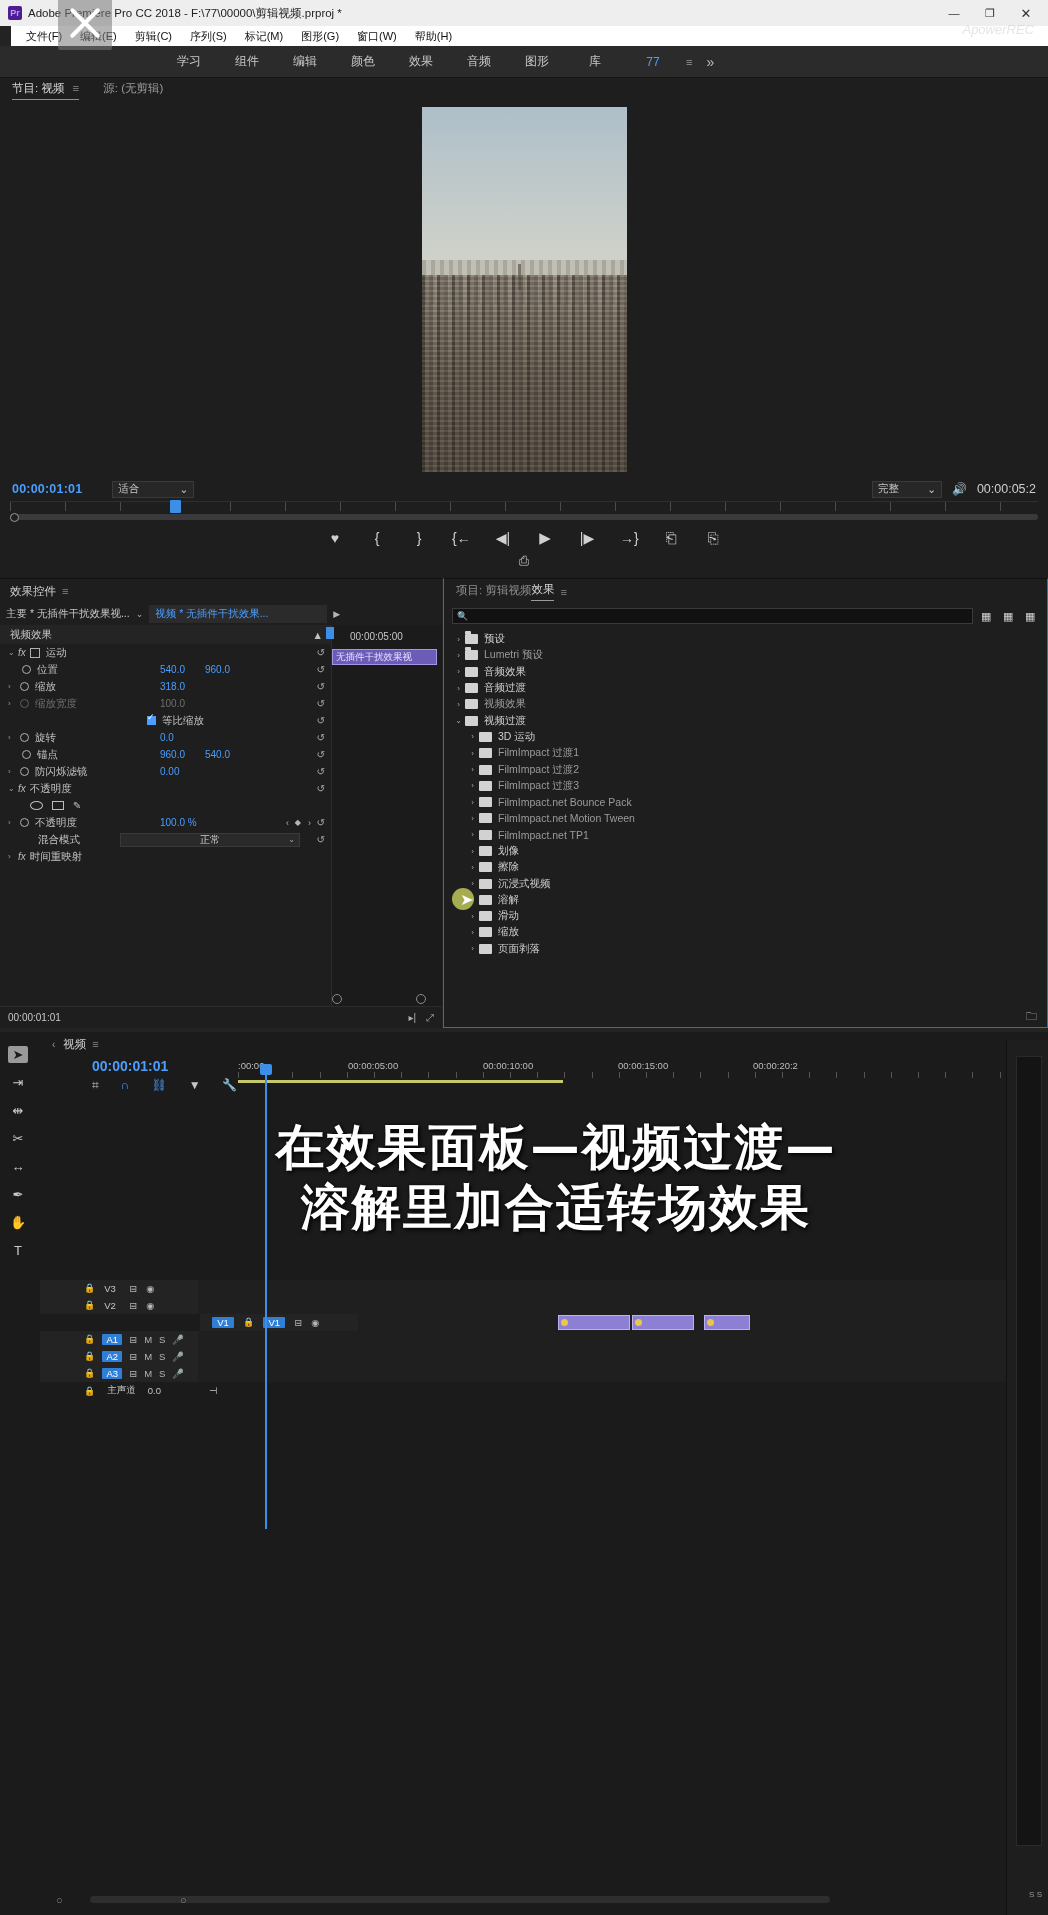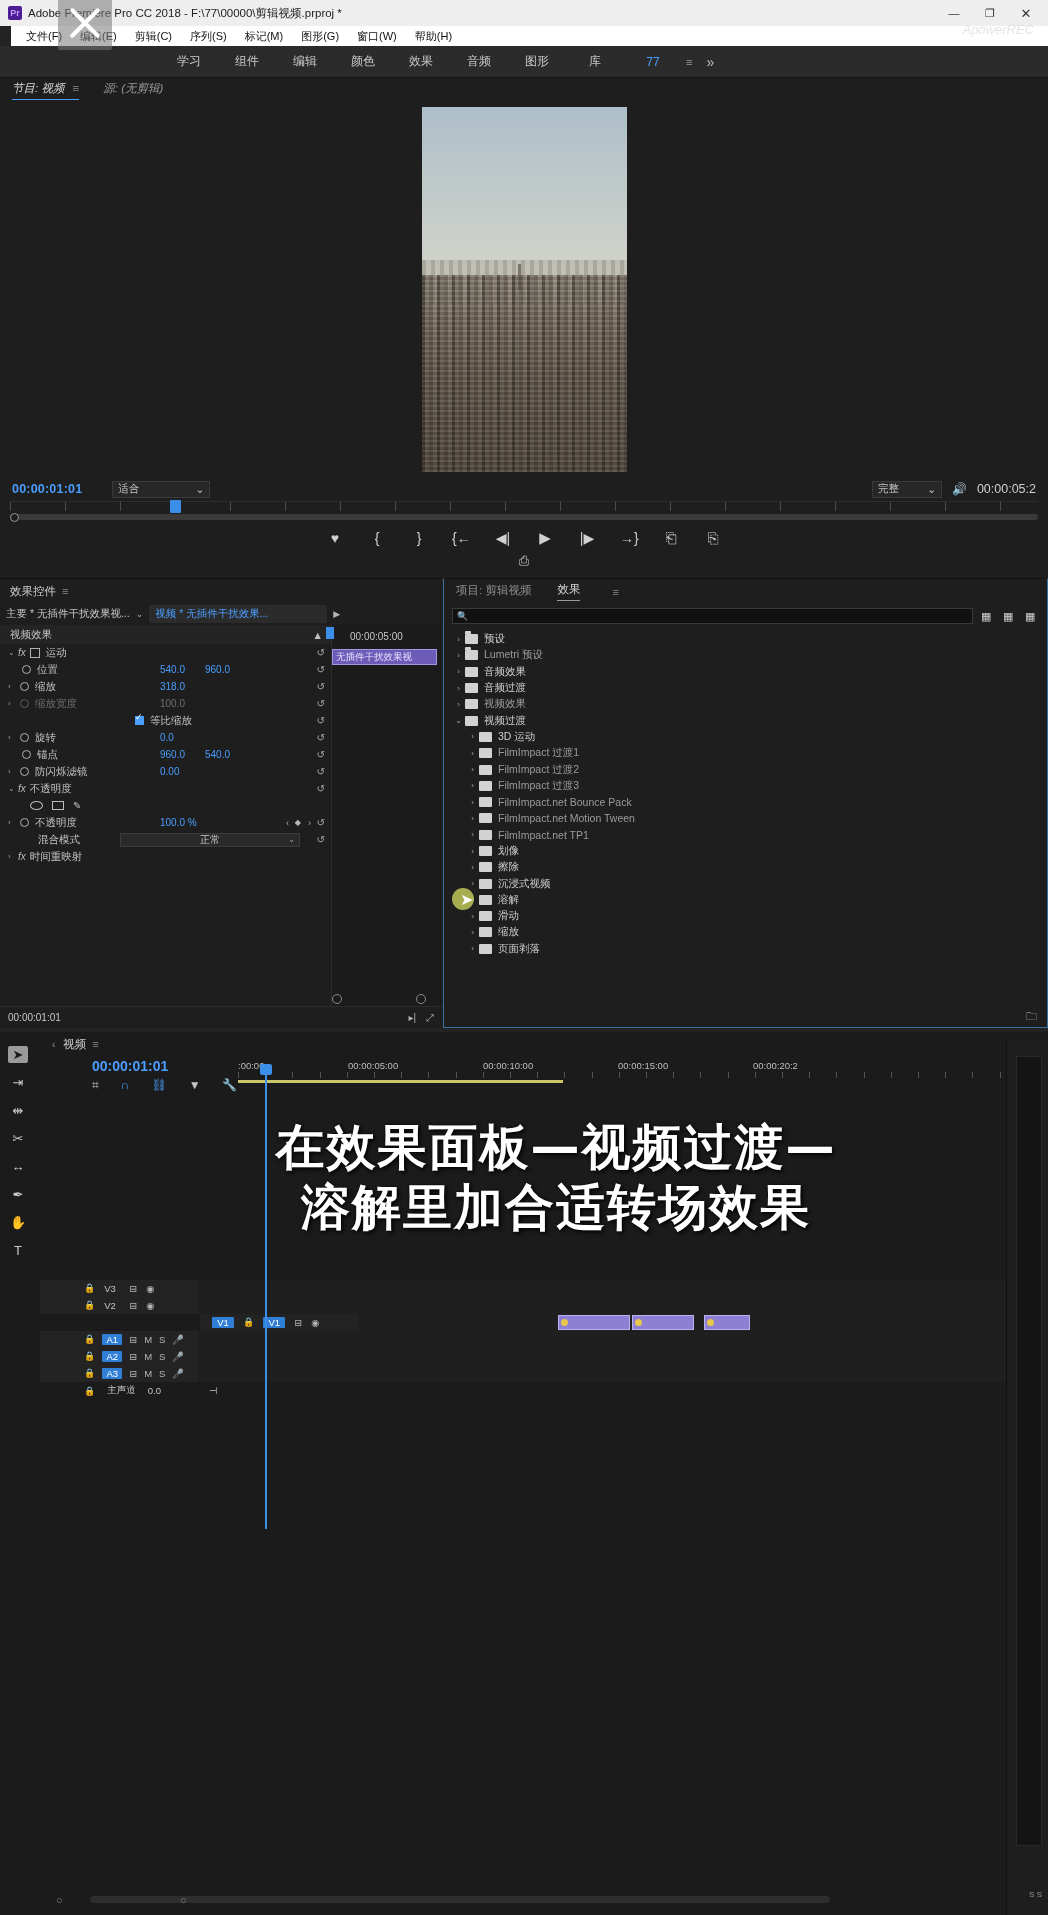--- a/index.html
+++ b/index.html
@@ -49,21 +49,21 @@
   .ws-tab.active { color: #4a9eff; }
   .ws-more { margin-left: 14px; color: #bdbdbd; font-size: 14px; }
   .ws-hamb { color: #9a9a9a; font-size: 11px; margin-left: 4px;}
 
   
   .monitor {
     position: absolute; left: 0; top: 78px; width: 1048px; height: 500px;
     background: #1e1e1e;
   }
   .monitor-tabs { height: 24px; display: flex; align-items: center; padding-left: 12px; }
-  .mon-tab { font-size: 11.5px; color: #9a9a9a; margin-right: 24px; padding-bottom: 3px; font-style: italic; }
+  .mon-tab { font-size: 11.5px; color: #9a9a9a; margin-right: 24px; padding-bottom: 3px; }
   .mon-tab.active { color: #d8d8d8; border-bottom: 1.5px solid #4a9eff; }
   .mon-tab .hamb { color: #8a8a8a; margin-left: 5px; }
   .mon-stage {
     position: absolute; left: 0; top: 24px; width: 1048px; height: 375px;
     background: #1e1e1e; display: flex; align-items: center; justify-content: center;
   }
   .video-frame {
     width: 205px; height: 365px; position: relative; overflow: hidden;
     background: linear-gradient(#b9c8cf 0%, #c9d2d3 34%, #bfb5a8 46%, #8f8577 58%,
                                 #6d6357 72%, #5a5047 86%, #4a423a 100%);
@@ -85,21 +85,21 @@
     position:absolute; left:0; bottom:46%; width:100%; height:12%;
     background: repeating-linear-gradient(90deg, rgba(130,124,112,.5) 0 4px, rgba(160,155,143,.35) 4px 9px);
   }
   .tower { position:absolute; left:47%; bottom:50%; width:3px; height:26px; background:#7d7468; }
 
   
   .mon-bottom { position:absolute; left:0; top:399px; width:1048px; height:101px; }
   .mon-tc-row { display:flex; align-items:center; height:24px; padding:0 12px; }
   .tc-blue { color:#4a9eff; font-size:12.5px; font-weight:bold; letter-spacing:.2px;}
   .fit-select {
-    margin-left: 30px; width: 98px; height: 17px; background:#272727;
+    margin-left: 30px; width: 82px; height: 17px; background:#272727;
     border:1px solid #3a3a3a; font-size:10.5px; color:#c5c5c5;
     display:flex; align-items:center; padding:0 5px; justify-content:space-between;
   }
   .mon-right { margin-left:auto; display:flex; align-items:center; gap:10px; }
   .quality-select {
     width: 70px; height:17px; background:#272727; border:1px solid #3a3a3a;
     font-size:10.5px; color:#c5c5c5; display:flex; align-items:center;
     padding:0 5px; justify-content:space-between;
   }
   .speaker-ico { color:#c0c0c0; font-size:12px; }
@@ -182,21 +182,21 @@
     background:#1e1e1e; display:flex; align-items:center; padding:0 8px;
     border-top:1px solid #2c2c2c; font-size:10px; color:#c8c8c8;
   }
   .fx-foot .sp { margin-left:auto; display:flex; gap:10px; color:#b0b0b0; font-size:10px;}
 
   
   .eff-panel {
     position:absolute; left:443px; top:578px; width:605px; height:450px;
     background:#1e1e1e; border:1.5px solid #3c6f9e; border-top:1px solid #111;
   }
-  .eff-tabs { height:25px; display:flex; align-items:center; padding-left:12px; gap:26px; }
+  .eff-tabs { height:25px; display:flex; align-items:center; padding-left:12px; }
   .eff-tab { font-size:11.5px; color:#8d8d8d; padding-bottom:3px; }
   .eff-tab.active { color:#d8d8d8; border-bottom:1.5px solid #9a9a9a; }
   .eff-search-row { height:24px; display:flex; align-items:center; padding:0 8px; gap:8px; }
   .search-box {
     flex:1; height:16px; background:#111; border:1px solid #3a3a3a; display:flex;
     align-items:center; padding-left:4px; gap:4px;
   }
   .search-ico { color:#b0b0b0; font-size:9px; }
   .search-box input {
     flex:1; background:transparent; border:0; outline:0; color:#ccc; font-size:10px;
@@ -453,21 +453,21 @@
         </div>
 
         <div class="fx-row dim">
           <span class="tri">›</span>
           <span class="stopwatch dim" style="margin-left:2px;"></span>
           <span class="lbl">缩放宽度</span>
           <span class="val v1 dim">100.0</span>
           <span class="reset">↺</span>
         </div>
 
-        <div class="fx-row" style="padding-left:0;">
+        <div class="fx-row" style="padding-left:12px;">
           <span style="width:135px;"></span>
           <span class="chk"></span>
           <span class="lbl">等比缩放</span>
           <span class="reset">↺</span>
         </div>
 
         <div class="fx-row">
           <span class="tri">›</span>
           <span class="stopwatch" style="margin-left:2px;"></span>
           <span class="lbl">旋转</span>

